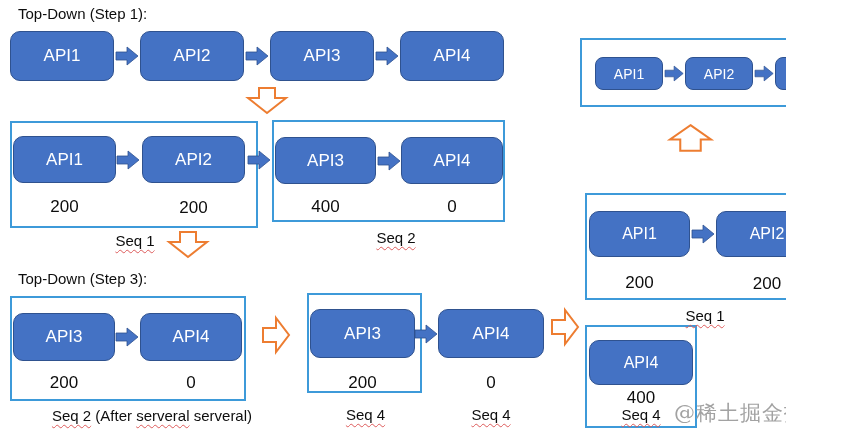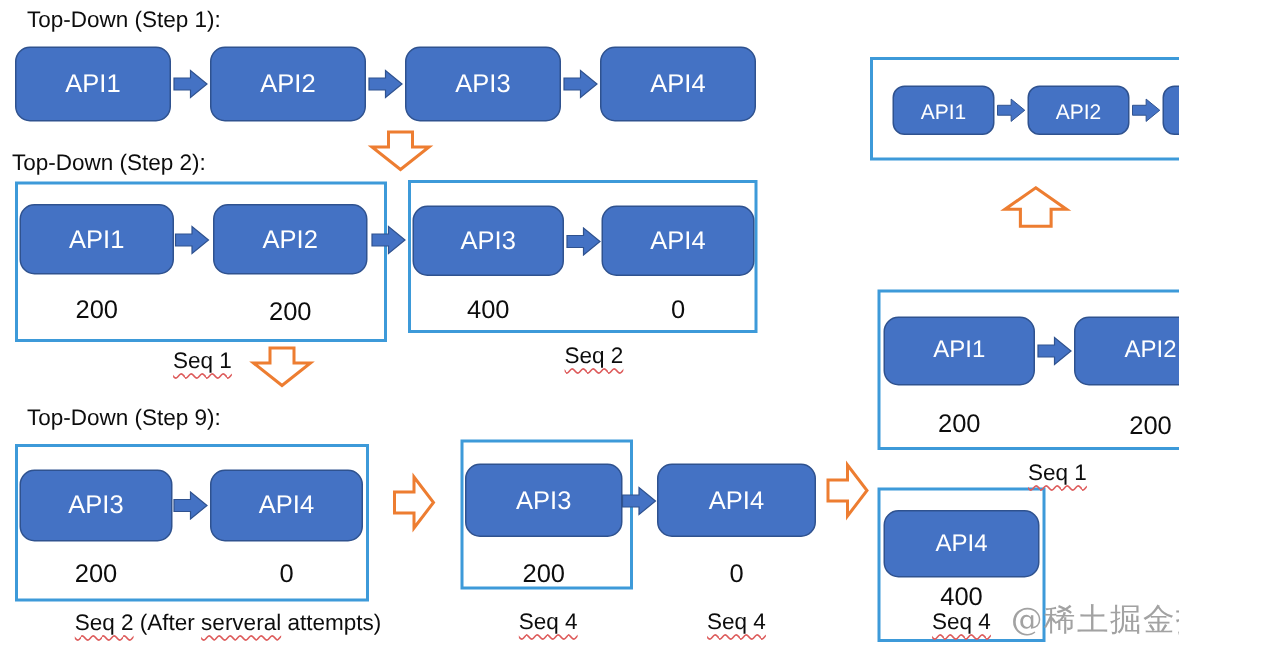--- a/index.html
+++ b/index.html
@@ -54,21 +54,20 @@
   <div class="node" style="left:270px;top:31px;width:104px;height:50px">API3</div>
   <svg class="arr" style="left:376px;top:46px" width="23" height="20" viewBox="0 0 23 20">
       <use href="#arrow-blue"></use>
     </svg>
   <div class="node" style="left:400px;top:31px;width:104px;height:50px">API4</div>
 
   <svg class="arr" style="left:247px;top:87px" width="40" height="27" viewBox="0 0 40 27">
       <use href="#arrow-o-down"></use>
     </svg>
 
-  <div class="title" style="left:8px;top:100px">Top-Down (Step 2):</div>
 
   <div class="obox" style="left:10px;top:121px;width:248px;height:107px"></div>
   <div class="node" style="left:13px;top:136px;width:103px;height:47px">API1</div>
   <svg class="arr" style="left:117px;top:150px" width="23" height="20" viewBox="0 0 23 20">
       <use href="#arrow-blue"></use>
     </svg>
   <div class="node" style="left:142px;top:136px;width:103px;height:47px">API2</div>
   <div class="num" style="left:13px;top:197px;width:103px">200</div>
   <div class="num" style="left:142px;top:198px;width:103px">200</div>
 
@@ -84,30 +83,30 @@
   <div class="node" style="left:401px;top:137px;width:102px;height:47px">API4</div>
   <div class="num" style="left:275px;top:197px;width:101px">400</div>
   <div class="num" style="left:401px;top:197px;width:102px">0</div>
 
   <div class="seq" style="left:105px;top:232px;width:60px"><span class="wavy">Seq 1</span></div>
   <svg class="arr" style="left:168px;top:231px" width="40" height="27" viewBox="0 0 40 27">
       <use href="#arrow-o-down"></use>
     </svg>
   <div class="seq" style="left:366px;top:229px;width:60px"><span class="wavy">Seq 2</span></div>
 
-  <div class="title" style="left:18px;top:270px">Top-Down (Step 9):</div>
+  <div class="title" style="left:18px;top:270px">Top-Down (Step 3):</div>
   <div class="obox" style="left:10px;top:296px;width:236px;height:105px"></div>
   <div class="node" style="left:13px;top:313px;width:102px;height:48px">API3</div>
   <svg class="arr" style="left:116px;top:327px" width="23" height="20" viewBox="0 0 23 20">
       <use href="#arrow-blue"></use>
     </svg>
   <div class="node" style="left:140px;top:313px;width:102px;height:48px">API4</div>
   <div class="num" style="left:13px;top:373px;width:102px">200</div>
   <div class="num" style="left:140px;top:373px;width:102px">0</div>
-  <div class="seq" style="left:22px;top:407px;width:260px"><span class="wavy">Seq 2</span><span> (After </span><span class="wavy">serveral</span><span> attempts)</span></div>
+  <div class="seq" style="left:22px;top:407px;width:260px"><span class="wavy">Seq 2</span><span> (After </span><span class="wavy">serveral</span><span> serveral)</span></div>
 
   <svg class="arr" style="left:262px;top:317px" width="28" height="36" viewBox="0 0 28 36">
       <use href="#arrow-o-right"></use>
     </svg>
 
   <div class="obox" style="left:307px;top:293px;width:115px;height:100px"></div>
   <div class="node" style="left:310px;top:309px;width:105px;height:49px">API3</div>
   <svg class="arr" style="left:415px;top:324px" width="23" height="20" viewBox="0 0 23 20">
       <use href="#arrow-blue"></use>
     </svg>

